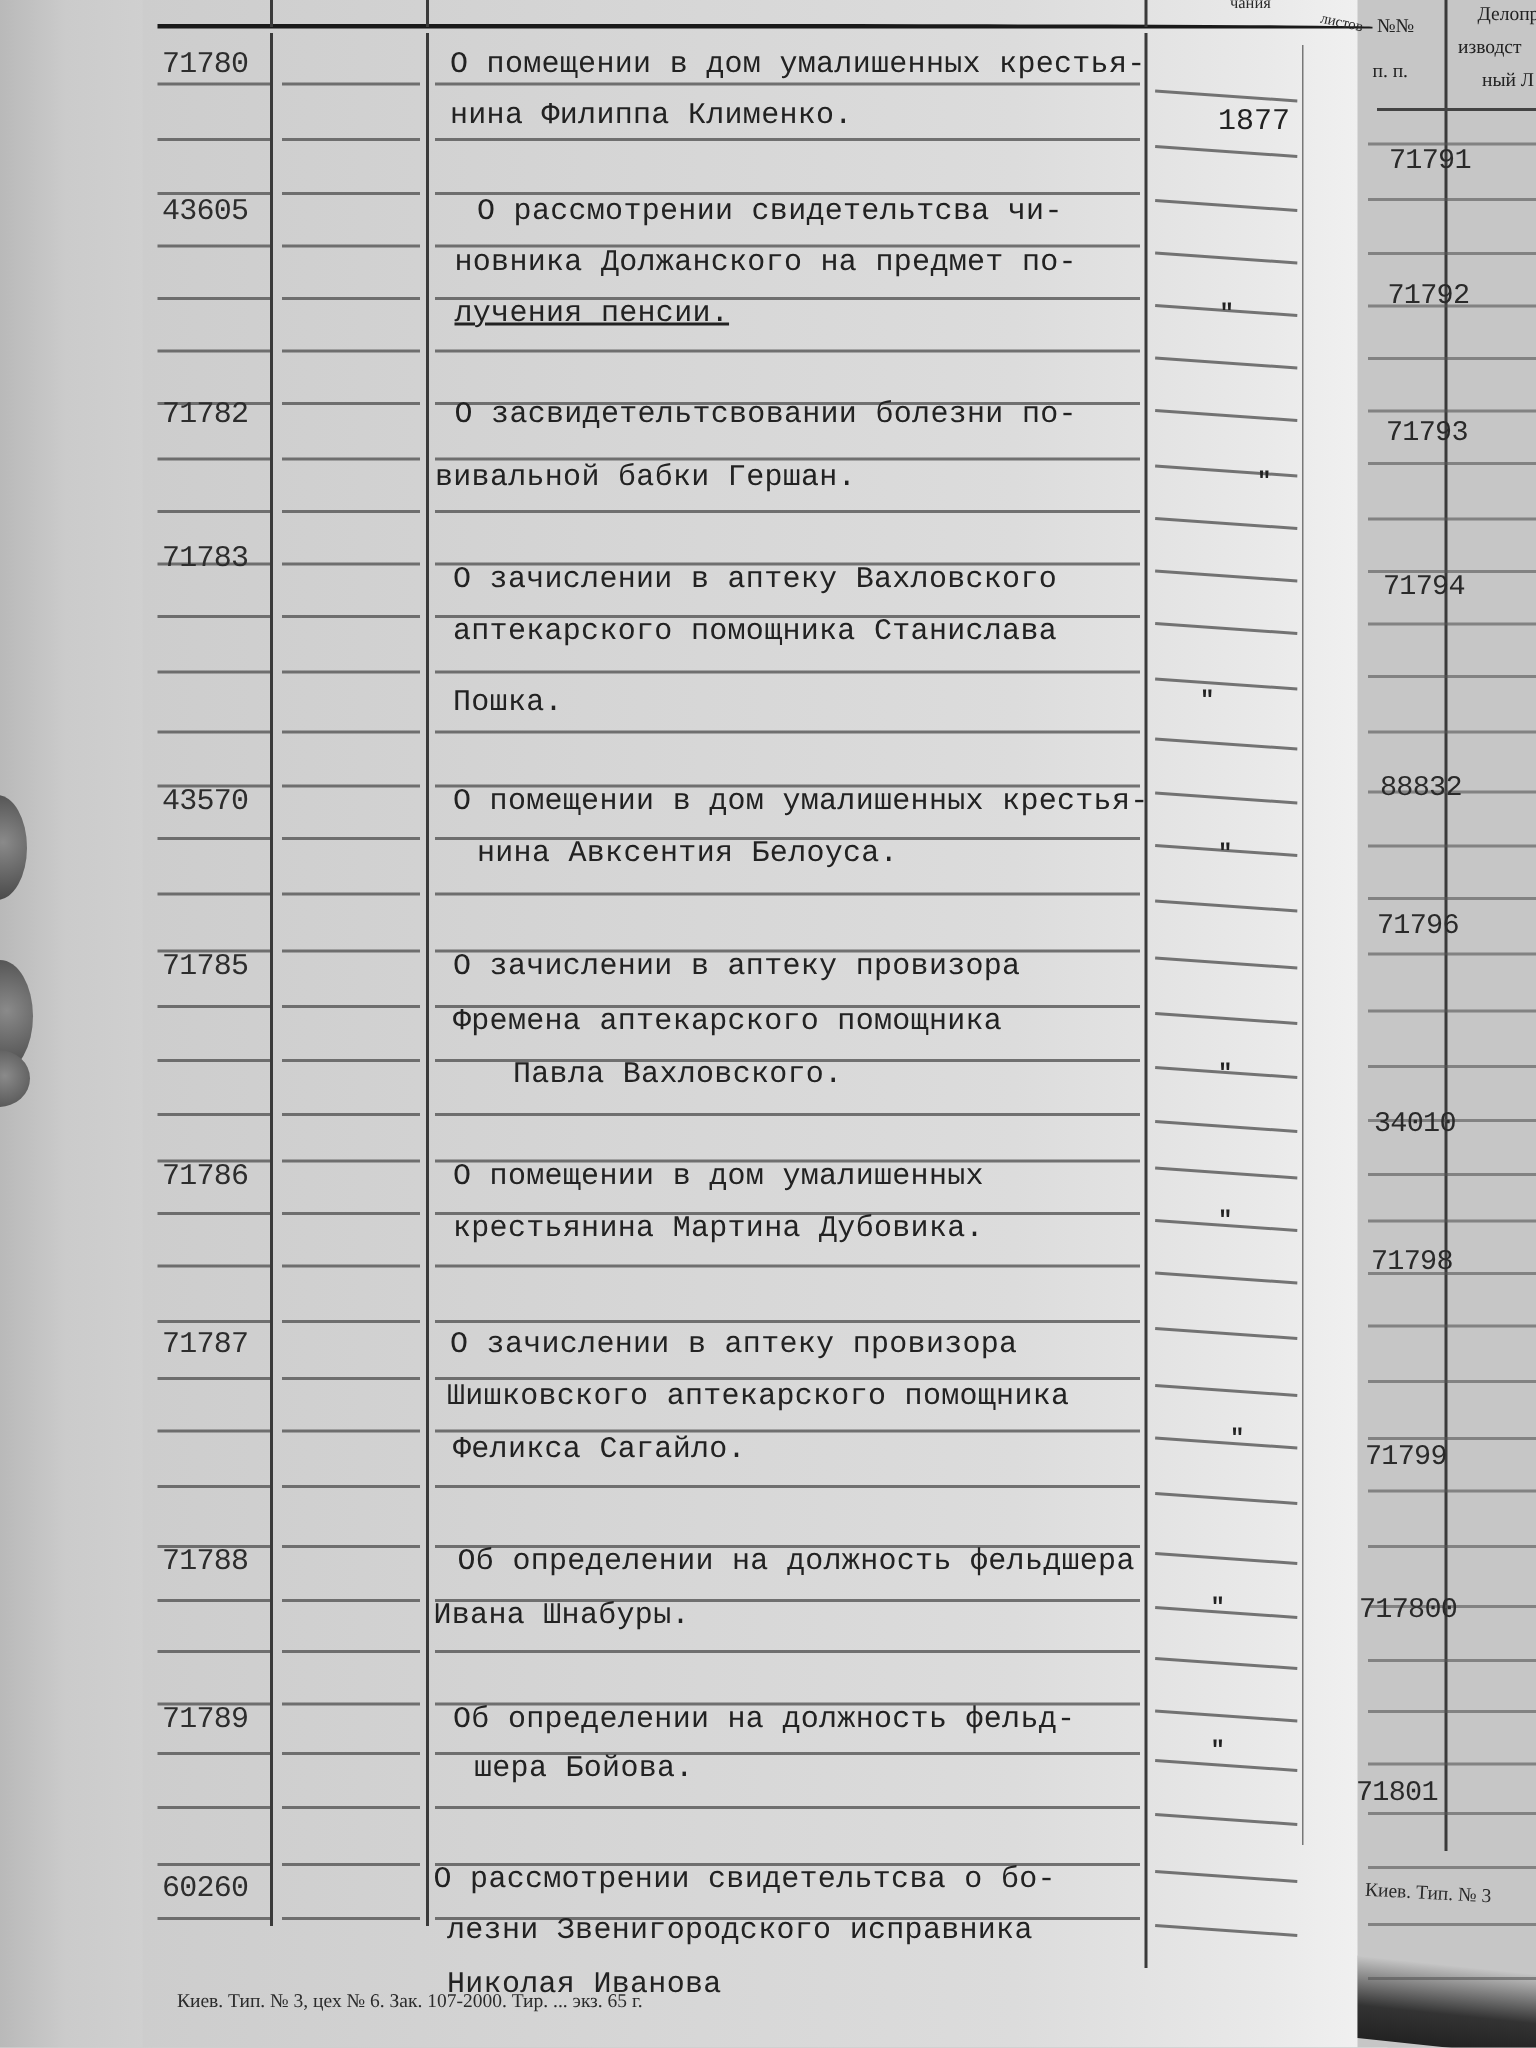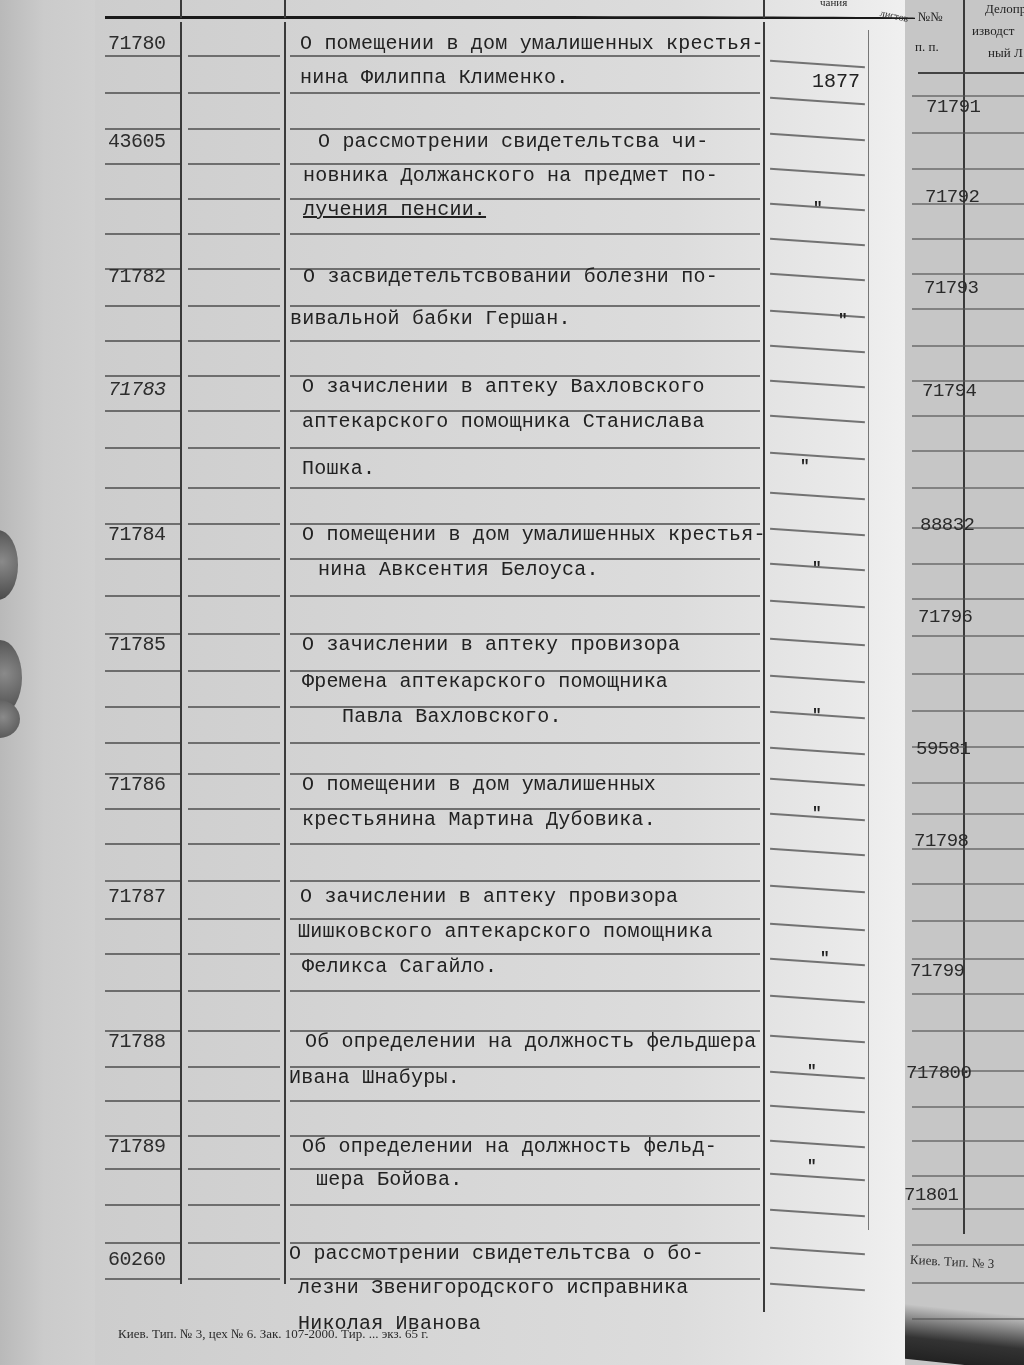--- a/index.html
+++ b/index.html
@@ -295,29 +295,29 @@
   </div>
 
   <div>
     <span class="rec-num" style="top:265px;">71782</span>
     <span class="rec-line" style="left:303px;top:265px;">О засвидетельтсвовании болезни по-</span>
     <span class="rec-line" style="left:290px;top:307px;">вивальной бабки Гершан.</span>
     <span class="ditto" style="left:838px;top:312px;">"</span>
   </div>
 
   <div>
-    <span class="rec-num" style="top:378px;font-style:italic;">71783</span>
+    <span class="rec-num" style="top:361px;">71783</span>
     <span class="rec-line" style="left:302px;top:375px;">О зачислении в аптеку Вахловского</span>
     <span class="rec-line" style="left:302px;top:410px;">аптекарского помощника Станислава</span>
     <span class="rec-line" style="left:302px;top:457px;text-align:right;">Пошка.</span>
     <span class="ditto" style="left:800px;top:458px;">"</span>
   </div>
 
   <div>
-    <span class="rec-num" style="top:523px;">71784</span>
+    <span class="rec-num" style="top:523px;">43570</span>
     <span class="rec-line" style="left:302px;top:523px;">О помещении в дом умалишенных крестья-</span>
     <span class="rec-line" style="left:318px;top:558px;">нина Авксентия Белоуса.</span>
     <span class="ditto" style="left:812px;top:560px;">"</span>
   </div>
 
   <div>
     <span class="rec-num" style="top:633px;">71785</span>
     <span class="rec-line" style="left:302px;top:633px;">О зачислении в аптеку провизора</span>
     <span class="rec-line" style="left:302px;top:670px;">Фремена аптекарского помощника</span>
     <span class="rec-line" style="left:342px;top:705px;">Павла Вахловского.</span>
@@ -361,21 +361,21 @@
   </div>
 </div>
 
 <div id="rp-nums">
   <span class="rp-num" style="left:926px;top:96px;">71791</span>
   <span class="rp-num" style="left:925px;top:186px;">71792</span>
   <span class="rp-num" style="left:924px;top:277px;">71793</span>
   <span class="rp-num" style="left:922px;top:380px;">71794</span>
   <span class="rp-num" style="left:920px;top:514px;">88832</span>
   <span class="rp-num" style="left:918px;top:606px;">71796</span>
-  <span class="rp-num" style="left:916px;top:738px;">59581</span>
+  <span class="rp-num" style="left:916px;top:738px;">34010</span>
   <span class="rp-num" style="left:914px;top:830px;">71798</span>
   <span class="rp-num" style="left:910px;top:960px;">71799</span>
   <span class="rp-num" style="left:906px;top:1062px;">717800</span>
   <span class="rp-num" style="left:904px;top:1184px;">71801</span>
 </div>
 
 <span class="footer" style="left:118px;top:1326px;">Киев. Тип. № 3, цех № 6. Зак. 107-2000. Тир. ... экз. 65 г.</span>
 <span class="footer" style="left:910px;top:1254px;transform:rotate(3deg);">Киев. Тип. № 3</span>
 
 </body></html>

